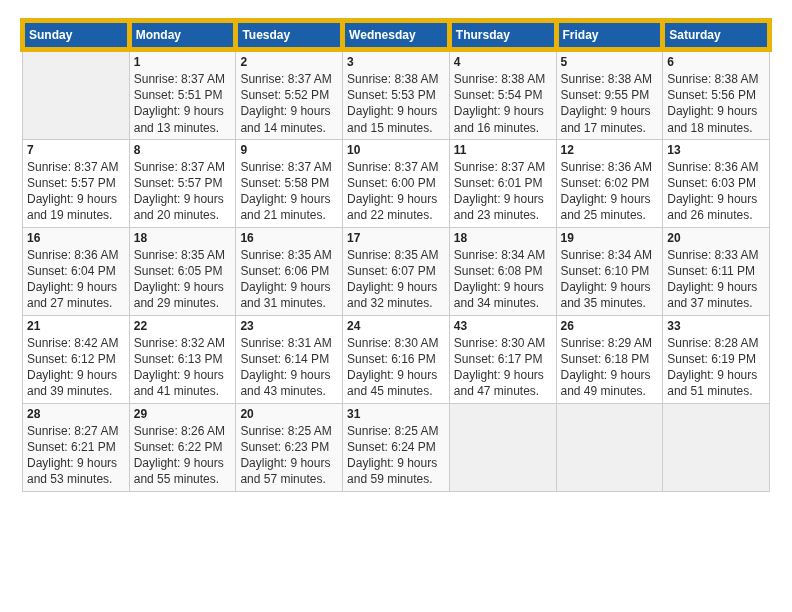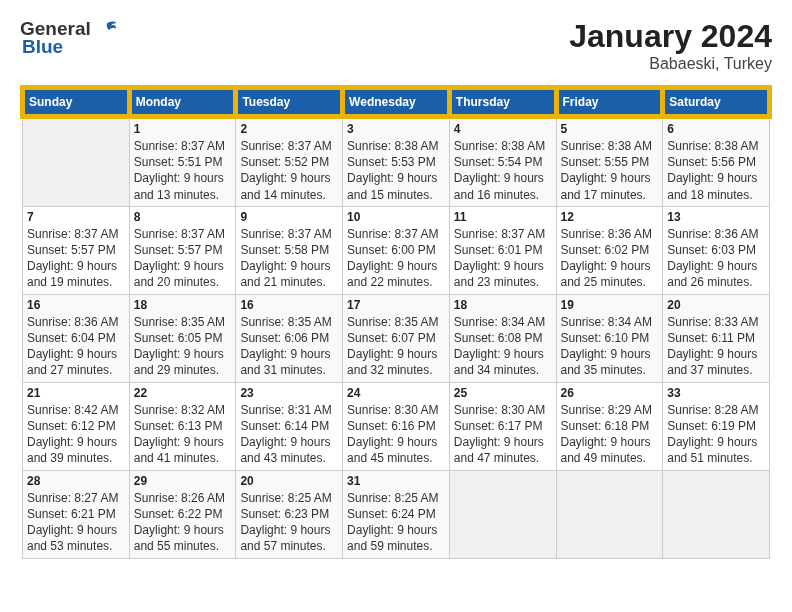--- a/index.html
+++ b/index.html
@@ -87,35 +87,20 @@
       line-height: 1.35;
     }
     .empty-cell {
       background: #f0f0f0 !important;
     }
   </style>
 </head>
 <body>
 
 <div class="page">
-  <div class="header">
-    <div class="logo">
-      <div class="logo-text">
-        <span style="font-size:19px;font-weight:bold;color:#333;">General</span>
-        <svg class="logo-icon" viewBox="0 0 30 25" xmlns="http://www.w3.org/2000/svg">
-          <path d="M15 5 C18 2, 26 1, 28 5 C26 4, 22 5, 20 8 C24 6, 28 8, 27 12 C24 10, 20 11, 18 14 C16 12, 14 10, 15 5Z" fill="#1a5fa8"></path>
-        </svg>
-      </div>
-      <span style="font-size:19px;font-weight:bold;color:#1a5fa8;margin-top:-4px;margin-left:2px;">Blue</span>
-    </div>
-    <div class="title-section">
-      <div class="calendar-title">January 2024</div>
-      <div class="calendar-subtitle">Babaeski, Turkey</div>
-    </div>
-  </div>
 
   <table>
     <thead>
       <tr id="header-row">
           <th>Sunday</th>
           <th>Monday</th>
           <th>Tuesday</th>
           <th>Wednesday</th>
           <th>Thursday</th>
           <th>Friday</th>
@@ -149,21 +134,21 @@
           <td>
             <span class="day-number">4</span>
             <div class="day-info">Sunrise: 8:38 AM
 Sunset: 5:54 PM
 Daylight: 9 hours
 and 16 minutes.</div>
           </td>
           <td>
             <span class="day-number">5</span>
             <div class="day-info">Sunrise: 8:38 AM
-Sunset: 5:55 PM
+Sunset: 9:55 PM
 Daylight: 9 hours
 and 17 minutes.</div>
           </td>
           <td>
             <span class="day-number">6</span>
             <div class="day-info">Sunrise: 8:38 AM
 Sunset: 5:56 PM
 Daylight: 9 hours
 and 18 minutes.</div>
           </td>
@@ -293,21 +278,21 @@
 and 43 minutes.</div>
           </td>
           <td>
             <span class="day-number">24</span>
             <div class="day-info">Sunrise: 8:30 AM
 Sunset: 6:16 PM
 Daylight: 9 hours
 and 45 minutes.</div>
           </td>
           <td>
-            <span class="day-number">25</span>
+            <span class="day-number">43</span>
             <div class="day-info">Sunrise: 8:30 AM
 Sunset: 6:17 PM
 Daylight: 9 hours
 and 47 minutes.</div>
           </td>
           <td>
             <span class="day-number">26</span>
             <div class="day-info">Sunrise: 8:29 AM
 Sunset: 6:18 PM
 Daylight: 9 hours

